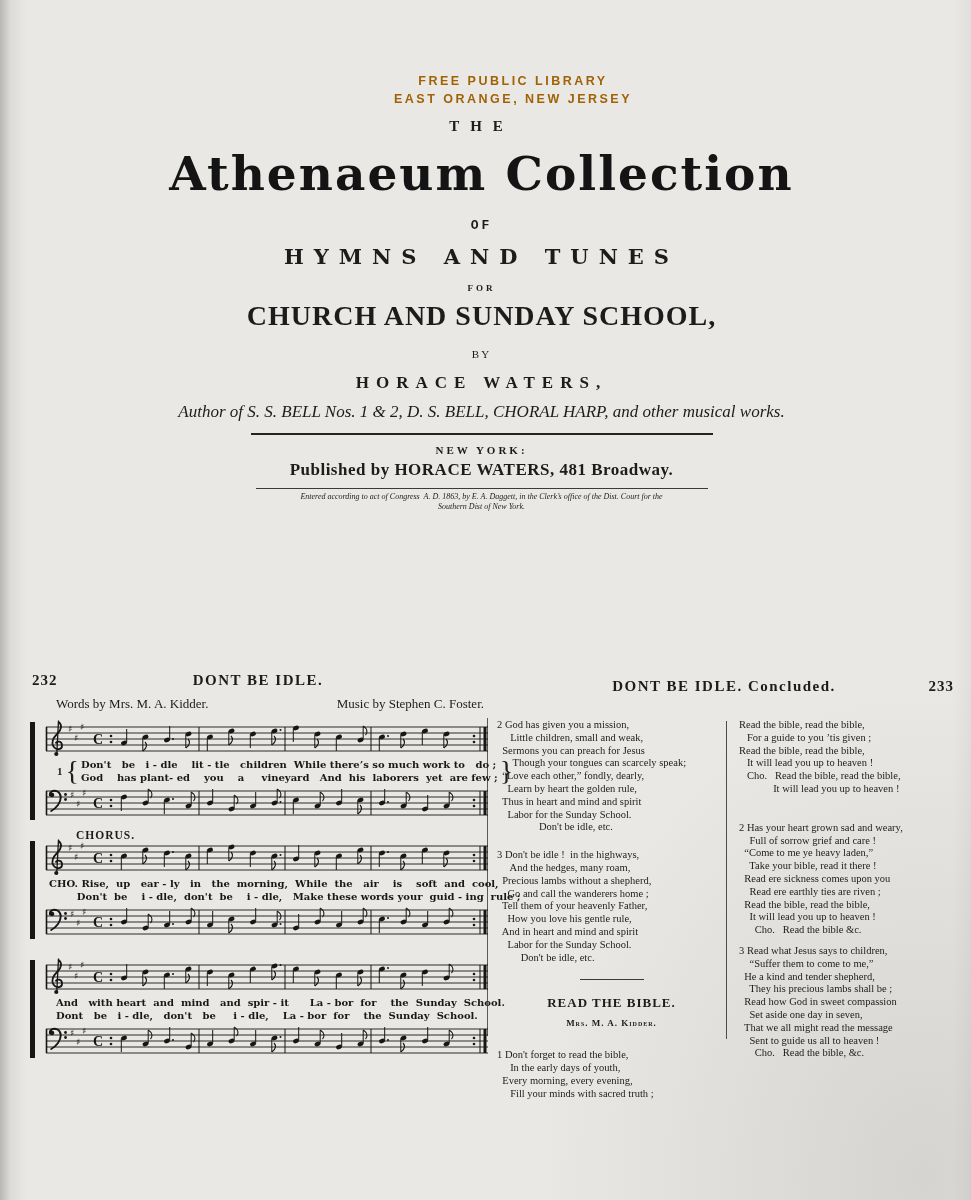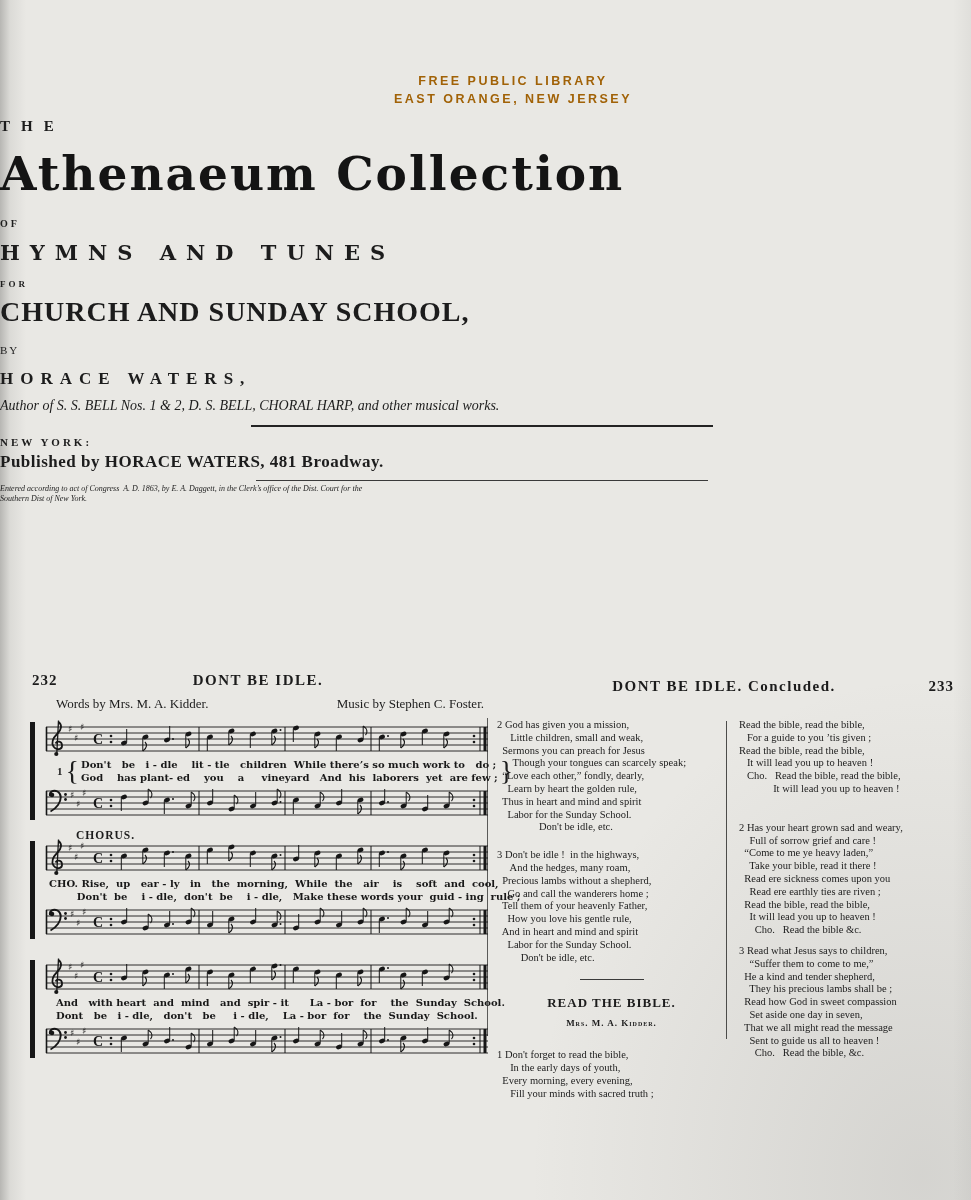--- a/index.html
+++ b/index.html
@@ -15,33 +15,33 @@
       linear-gradient(to left, rgba(140,140,138,.10) 0px, rgba(0,0,0,0) 18px),
       radial-gradient(ellipse at 95% 98%, rgba(120,120,118,.18), rgba(0,0,0,0) 30%);
   }
   
   .stamp{
     position:absolute;top:72px;left:388px;width:250px;text-align:center;
     font-family:"Liberation Sans",sans-serif;font-weight:bold;
     font-size:12.5px;letter-spacing:2.5px;color:#a16207;line-height:18px;
   }
   
-  .titleblock{position:absolute;top:118px;left:0;right:8px;text-align:left;}
+  .titleblock{position:absolute;top:118px;left:0;right:8px;text-align:center;}
   .t-the{font-size:15px;font-weight:bold;letter-spacing:11px;}
   .t-main{
     font-family:"DejaVu Serif",serif;font-size:47px;font-weight:bold;
     margin-top:11px;letter-spacing:2px;color:#141414;
   }
-  .t-of{font-size:10px;font-weight:bold;letter-spacing:3px;margin-top:17px;}
+  .t-of{font-size:13px;font-weight:bold;letter-spacing:3px;margin-top:17px;font-family:Liberation Mono, monospace;}
   .t-hymns{font-family:"DejaVu Serif",serif;font-size:21px;font-weight:bold;letter-spacing:10px;margin-top:11px;}
   .t-for{font-size:9px;font-weight:bold;letter-spacing:3px;margin-top:14px;}
   .t-church{font-size:28px;font-weight:bold;letter-spacing:1px;margin-top:7px;}
   .t-by{font-size:11px;letter-spacing:2px;margin-top:16px;}
   .t-author{font-size:17px;font-weight:bold;letter-spacing:7px;margin-top:13px;}
-  .t-credits{font-size:14px;font-style:italic;margin-top:9px;}
+  .t-credits{font-size:17px;font-style:italic;margin-top:9px;}
   .rule1{width:462px;height:2px;background:#232323;margin:11px auto 0;}
   .t-city{font-size:11px;font-weight:bold;letter-spacing:3px;margin-top:9px;}
   .t-pub{font-size:17px;font-weight:bold;margin-top:4px;letter-spacing:.5px;}
   .rule2{width:452px;height:1px;background:#3a3a3a;margin:8px auto 0;}
   .t-copy{font-size:8px;font-style:italic;margin-top:3px;line-height:10px;white-space:pre;}
   
   .spread{position:absolute;top:672px;left:0;width:971px;}
   .page-divider{position:absolute;left:487px;top:46px;width:1px;height:318px;background:#5a5a58;}
   
   .pageL{position:absolute;left:30px;top:0;width:456px;}

